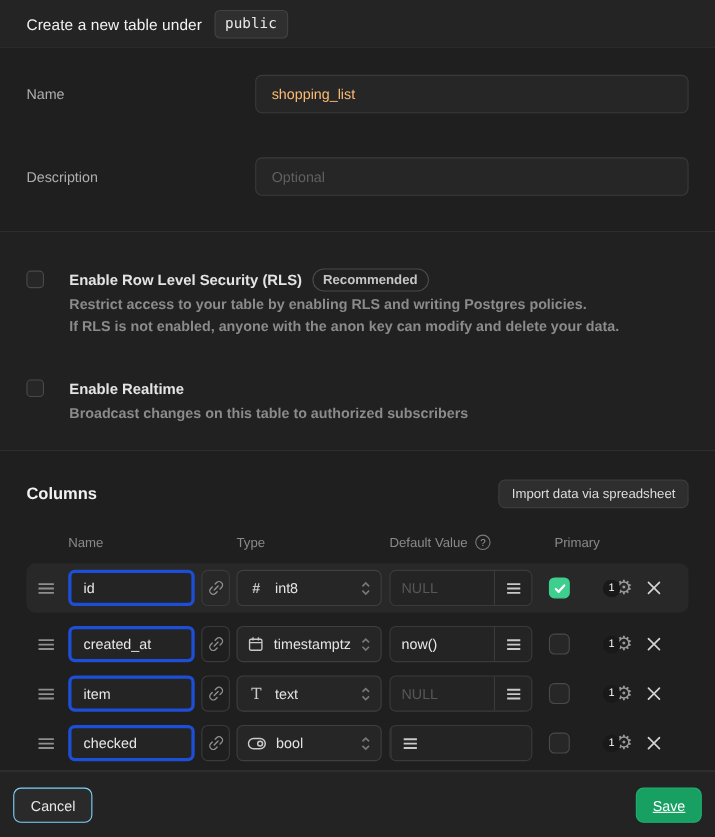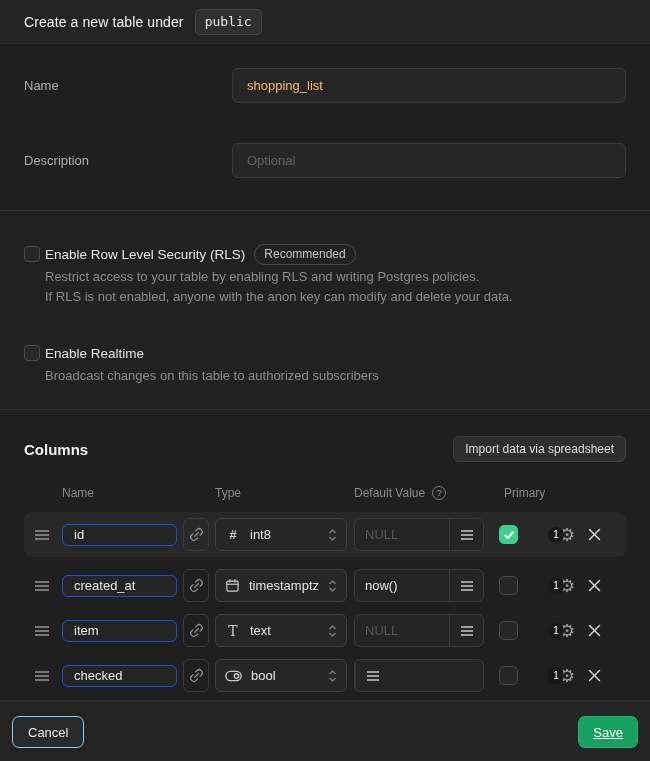--- a/index.html
+++ b/index.html
@@ -26,21 +26,21 @@
   .field-row.second { margin-top:40px; }
   .field-label { width:208px; font-size:13px; color:#aeaeae; padding-top:10px; }
   .text-input {
     flex:1; height:35px; background:#262626; border:1px solid #3a3a3a; border-radius:6px;
     padding:0 14px; color:#fdba74; font-size:13px; font-family:inherit; outline:none;
   }
   .text-input::placeholder { color:#606060; }
   .divider { height:1px; background:#2e2e2e; }
   
   .sec-toggles { padding:33px 24px 0; background:#212121; height:198px; }
-  .toggle-row { display:flex; gap:5px; }
+  .toggle-row { display:flex; gap:23px;font-weight:bold; }
   .toggle-row.second { margin-top:36px; }
   .checkbox {
     width:16px; height:16px; border:1px solid #4a4a4a; background:#272727;
     border-radius:4px; flex:none; margin-top:2px; cursor:pointer;
   }
   .toggle-label-line { display:flex; align-items:center; gap:9px; font-size:13.5px; color:#e4e4e4; height:20px; }
   .pill-badge { border:1px solid #4a4a4a; border-radius:999px; padding:2px 9px 3px; font-size:12px; color:#c6c6c6; }
   .toggle-desc { font-size:13px; color:#8b8b8b; line-height:20px; margin-top:3px; }
   
   .sec-columns { padding:26px 24px 0; background:#1f1f1f; height:290px; }
@@ -55,21 +55,21 @@
   .gh-default { width:150px; display:flex; align-items:center; gap:7px; }
   .help-icon {
     width:14px; height:14px; border:1px solid #7a7a7a; border-radius:50%;
     font-size:9px; color:#9a9a9a; display:flex; align-items:center; justify-content:center;
   }
   .row-wrap { display:flex; align-items:center; }
   .row-wrap.hl { background:#282828; border-radius:8px; padding:6px 0; margin-top:12px; }
   .row-wrap.plain { margin-top:12px; }
   .drag-handle { width:16px; margin-left:10px; margin-right:12px; flex:none; display:flex; cursor:grab; }
   .col-name-input {
-    width:115px; height:22px; background:#242424; border:1px solid #1d4ed8; border-radius:6px;
+    width:115px; height:33px; background:#242424; border:3px solid #1d4ed8; border-radius:6px;
     padding:0 11px; color:#e8e8e8; font-size:13px; font-family:inherit; outline:none; flex:none;
   }
   .link-btn {
     width:26px; height:33px; border:1px solid #3a3a3a; border-radius:6px; margin-left:6px;
     display:flex; align-items:center; justify-content:center; flex:none; cursor:pointer; background:transparent;
   }
   .link-btn svg { transform:rotate(-45deg); }
   .type-select {
     width:132px; height:33px; margin-left:6px; display:flex; align-items:center; gap:9px;
     padding:0 9px; border:1px solid #3f3f3f; background:#262626; border-radius:6px; flex:none; cursor:pointer;

